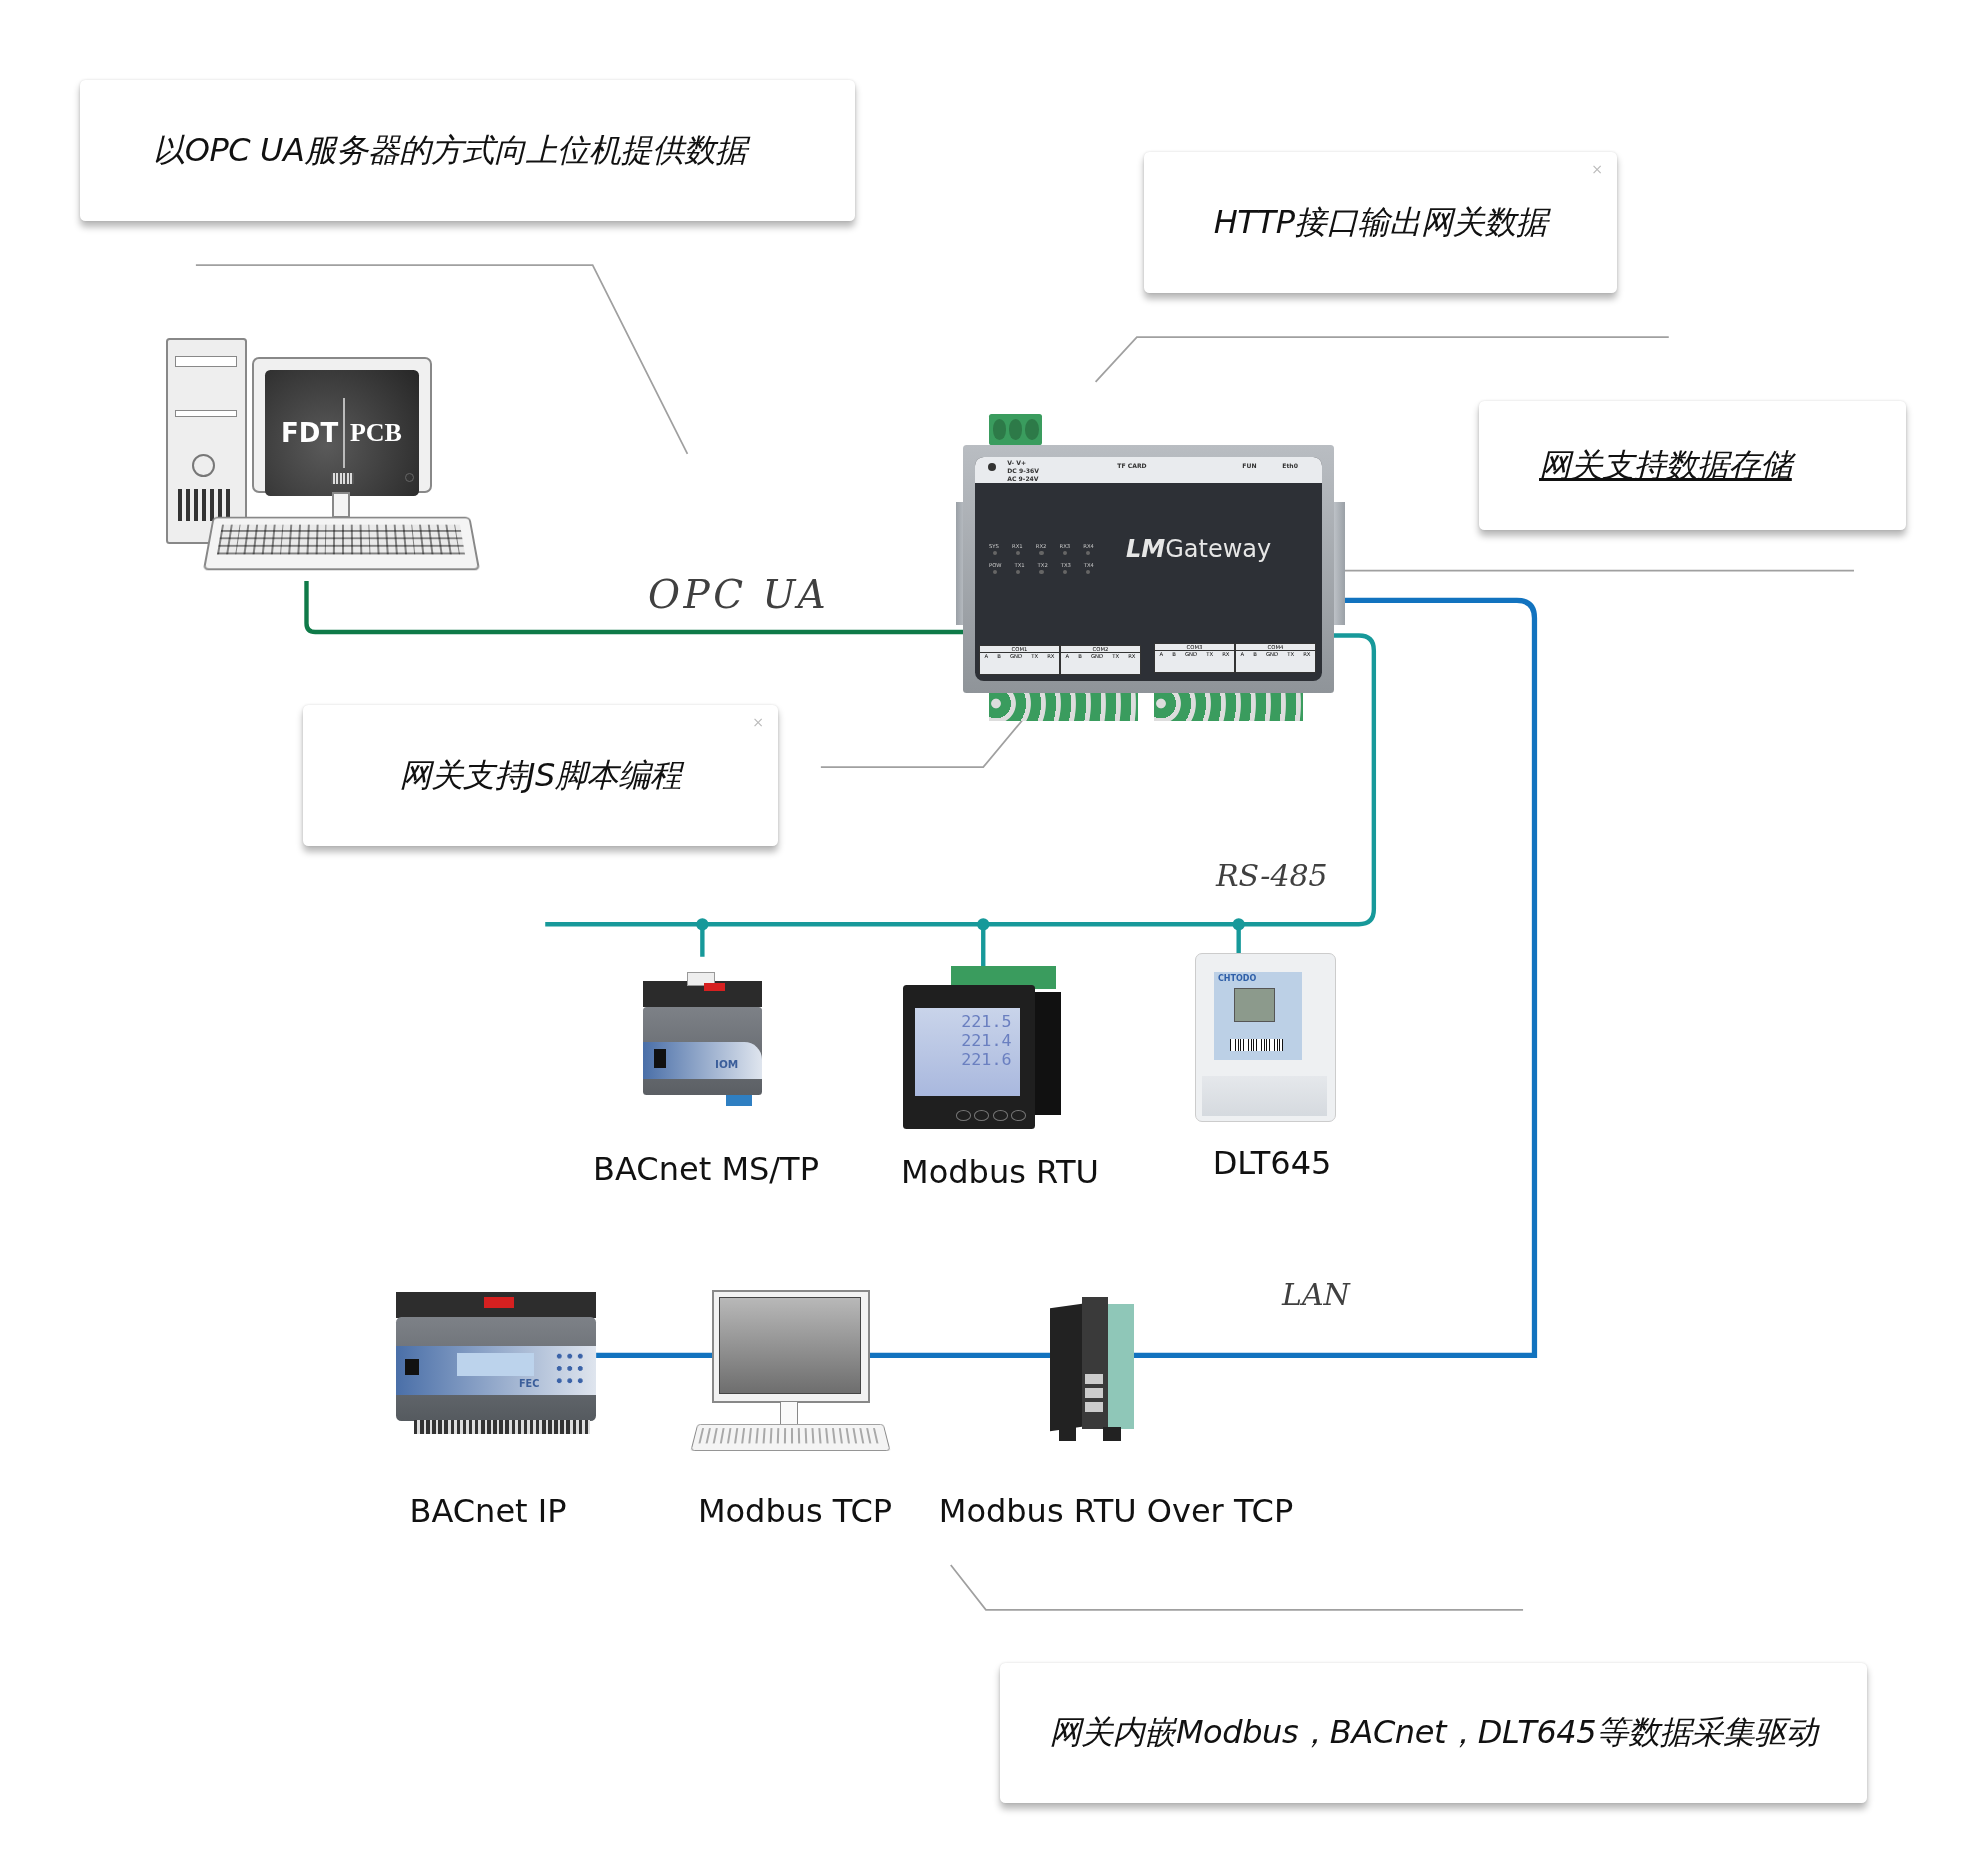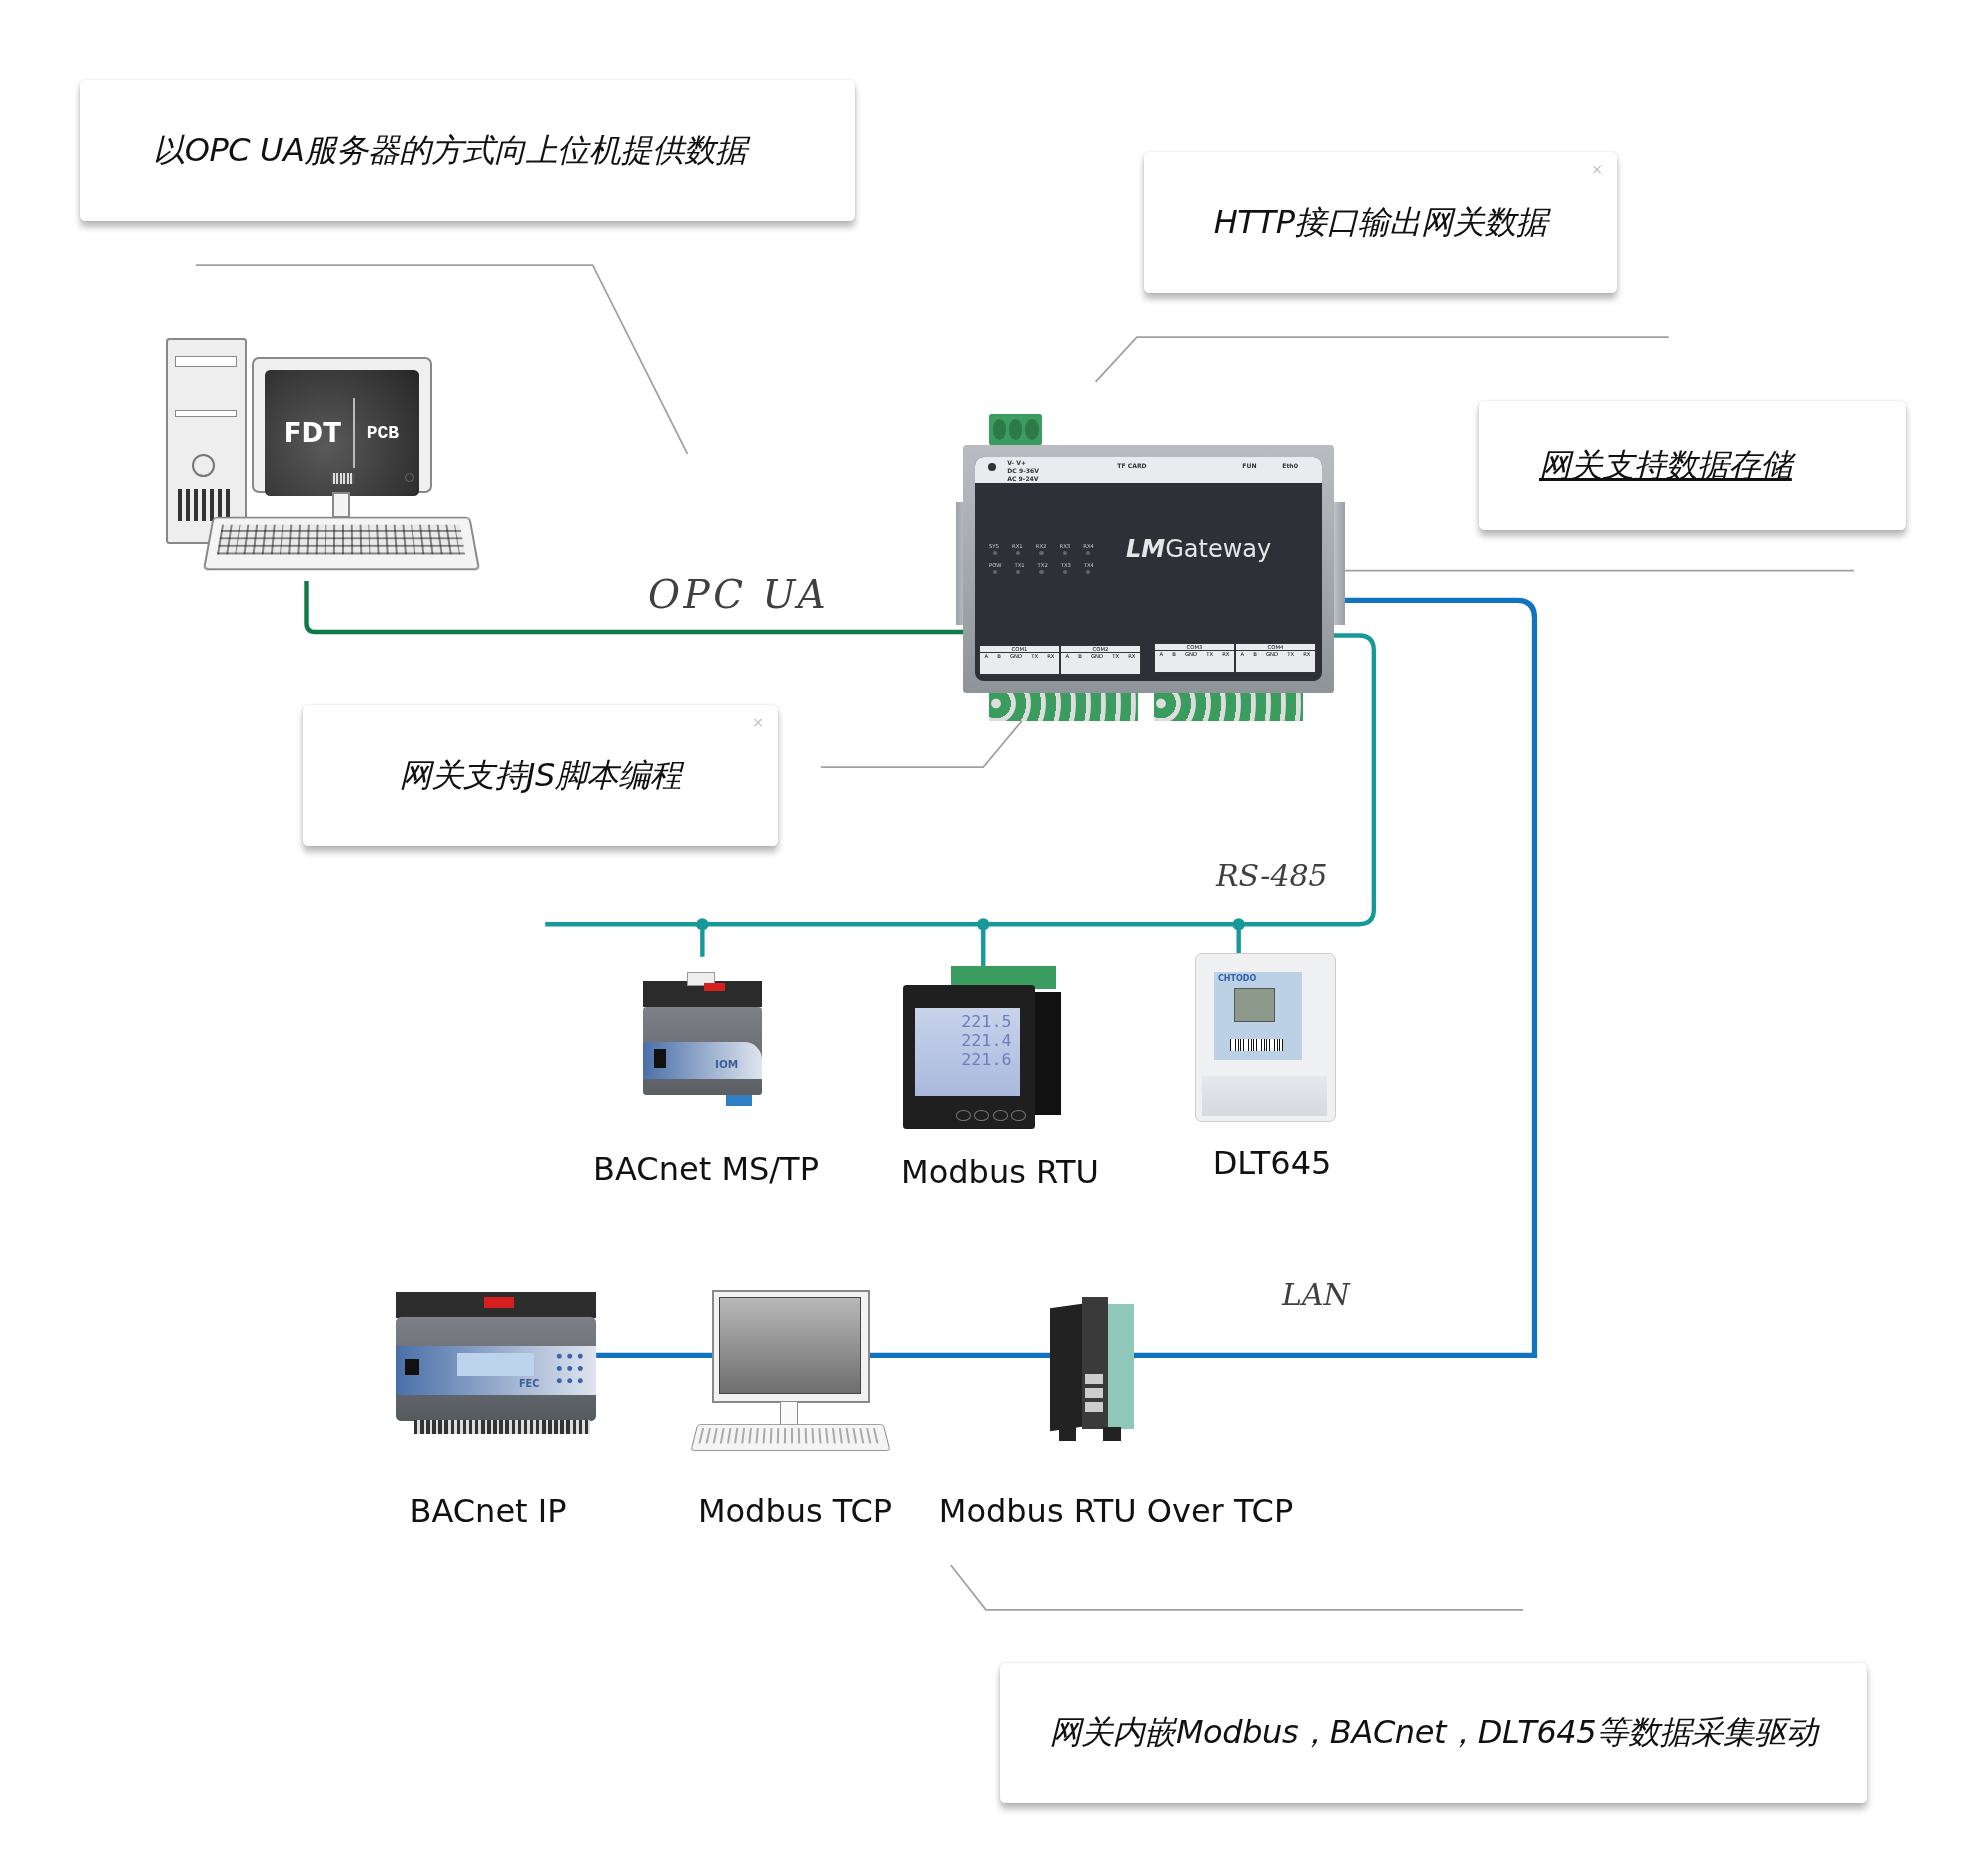--- a/index.html
+++ b/index.html
@@ -62,24 +62,24 @@
 <div class="abs" style="left:162px;top:338px;width:320px;height:241px;">
 
   <div class="abs" style="left:3.5px;top:0;width:77px;height:202px;background:#eee;border:2.6px solid #888;border-radius:3.5px;">
     <div class="abs" style="left:7px;top:16px;width:60px;height:8.8px;border:1.8px solid #888;background:#fff;"></div>
     <div class="abs" style="left:7px;top:70px;width:60px;height:5.3px;border:1.8px solid #888;background:#fff;"></div>
     <div class="abs" style="left:24.6px;top:114px;width:19.3px;height:19.3px;border:2.6px solid #777;border-radius:50%;"></div>
     <div class="abs" style="left:10.5px;top:149px;width:53px;height:32px;background:repeating-linear-gradient(90deg,#333 0 4.4px,#eee 4.4px 8px);"></div>
   </div>
 
   <div class="abs" style="left:90px;top:19.3px;width:176px;height:132px;background:#f0f0f0;border:2.6px solid #888;border-radius:7px;">
-    <div class="abs" style="left:10.5px;top:10.5px;width:154px;height:126px;background:radial-gradient(circle at 40% 60%,#5a5a5a,#262626);border-radius:5.3px;display:flex;align-items:center;justify-content:center;gap:12px;">
+    <div class="abs" style="left:10.5px;top:10.5px;width:154px;height:126px;background:radial-gradient(circle at 40% 60%,#5a5a5a,#262626);border-radius:5.3px;display:flex;align-items:center;justify-content:center;gap:5px;">
       <span style="font-family:'DejaVu Sans',sans-serif;font-weight:bold;font-size:26px;color:#fff;">FDT</span>
       <span style="width:1.8px;height:70px;background:#bbb;"></span>
-      <span style="font-family:Liberation Mono, monospace;font-weight:bold;font-size:18px;color:#fff;">PCB</span>
+      <span style="font-family:Liberation Serif, serif;font-weight:bold;font-size:26px;color:#fff;">PCB</span>
     </div>
     <div class="abs" style="left:77px;top:114px;width:23px;height:10.5px;background:repeating-linear-gradient(90deg,#555 0 1.8px,#ddd 1.8px 3.5px);"></div>
     <div class="abs" style="left:151px;top:114px;width:7px;height:7px;border:1.8px solid #666;border-radius:50%;"></div>
   </div>
   <div class="abs" style="left:170px;top:154px;width:14px;height:22px;border:2.6px solid #888;background:#f4f4f4;"></div>
 
   <div class="abs" style="left:46px;top:176px;width:263px;height:53px;background:#f4f4f4;border:2.6px solid #888;border-radius:5.3px;transform:perspective(263px) rotateX(20deg);">
     <div class="abs" style="left:8.8px;top:7px;width:244px;height:32px;background:repeating-linear-gradient(90deg,#888 0 1.8px,#f4f4f4 1.8px 8.8px),repeating-linear-gradient(0deg,#888 0 1.8px,#f4f4f4 1.8px 8px);background-blend-mode:multiply;"></div>
   </div>
 </div>

